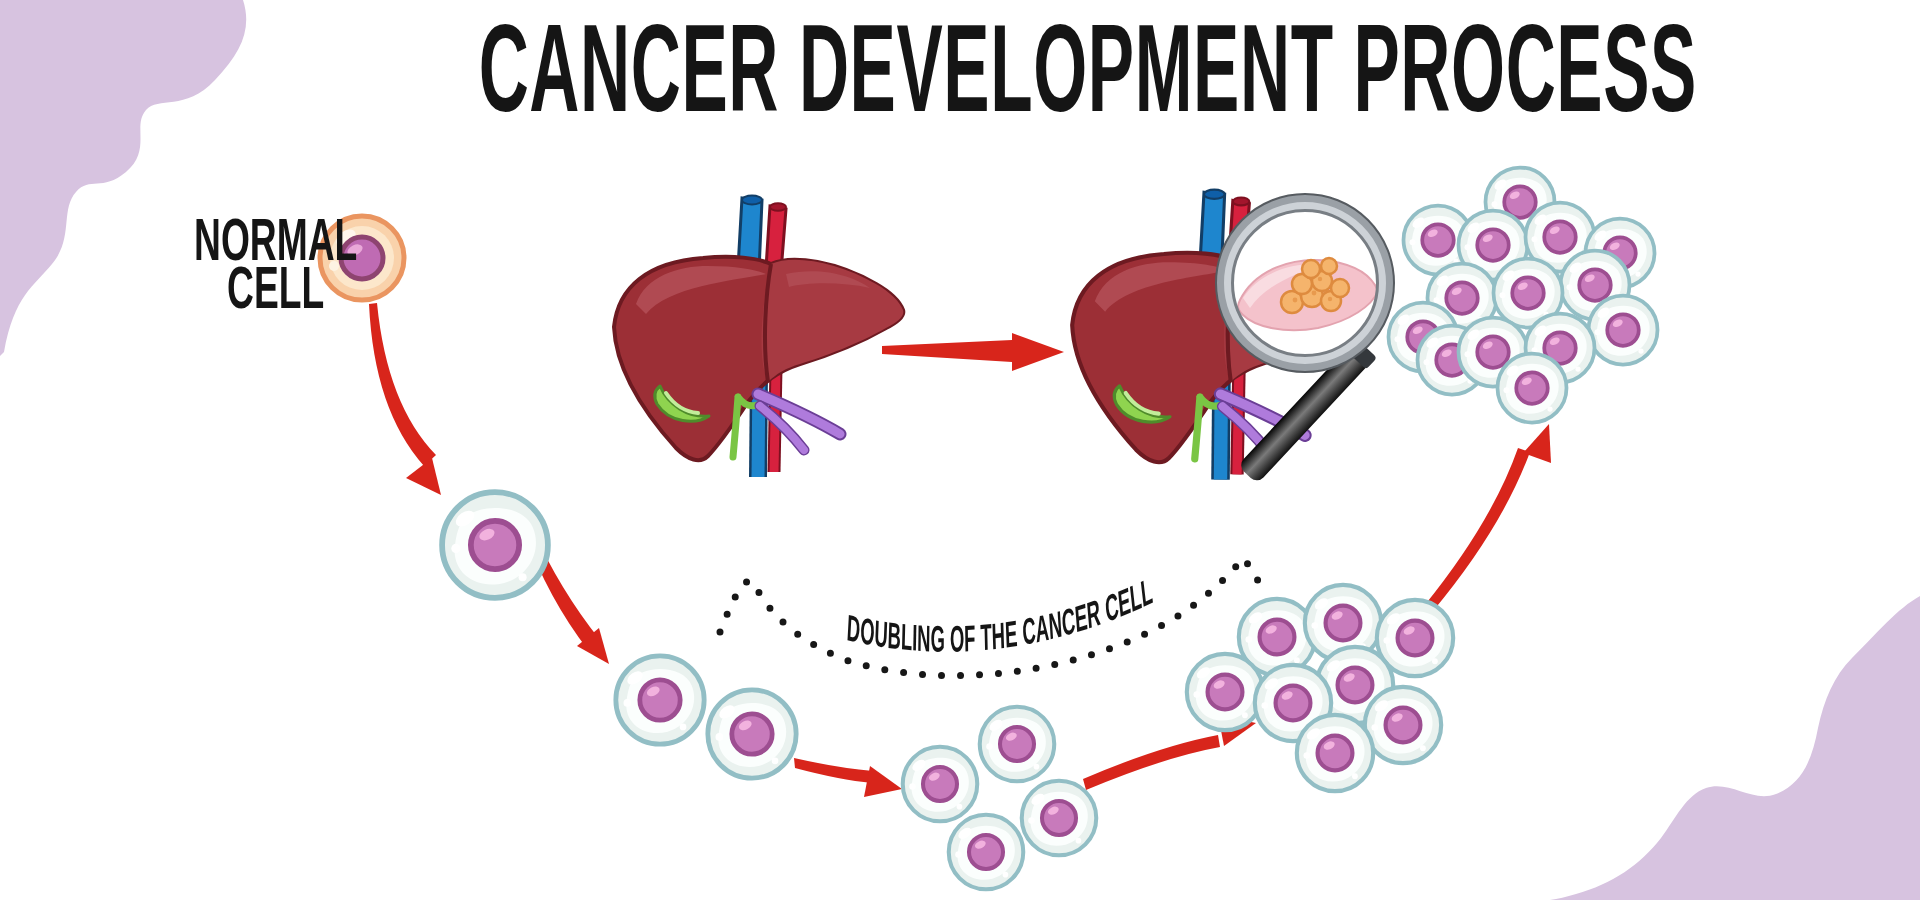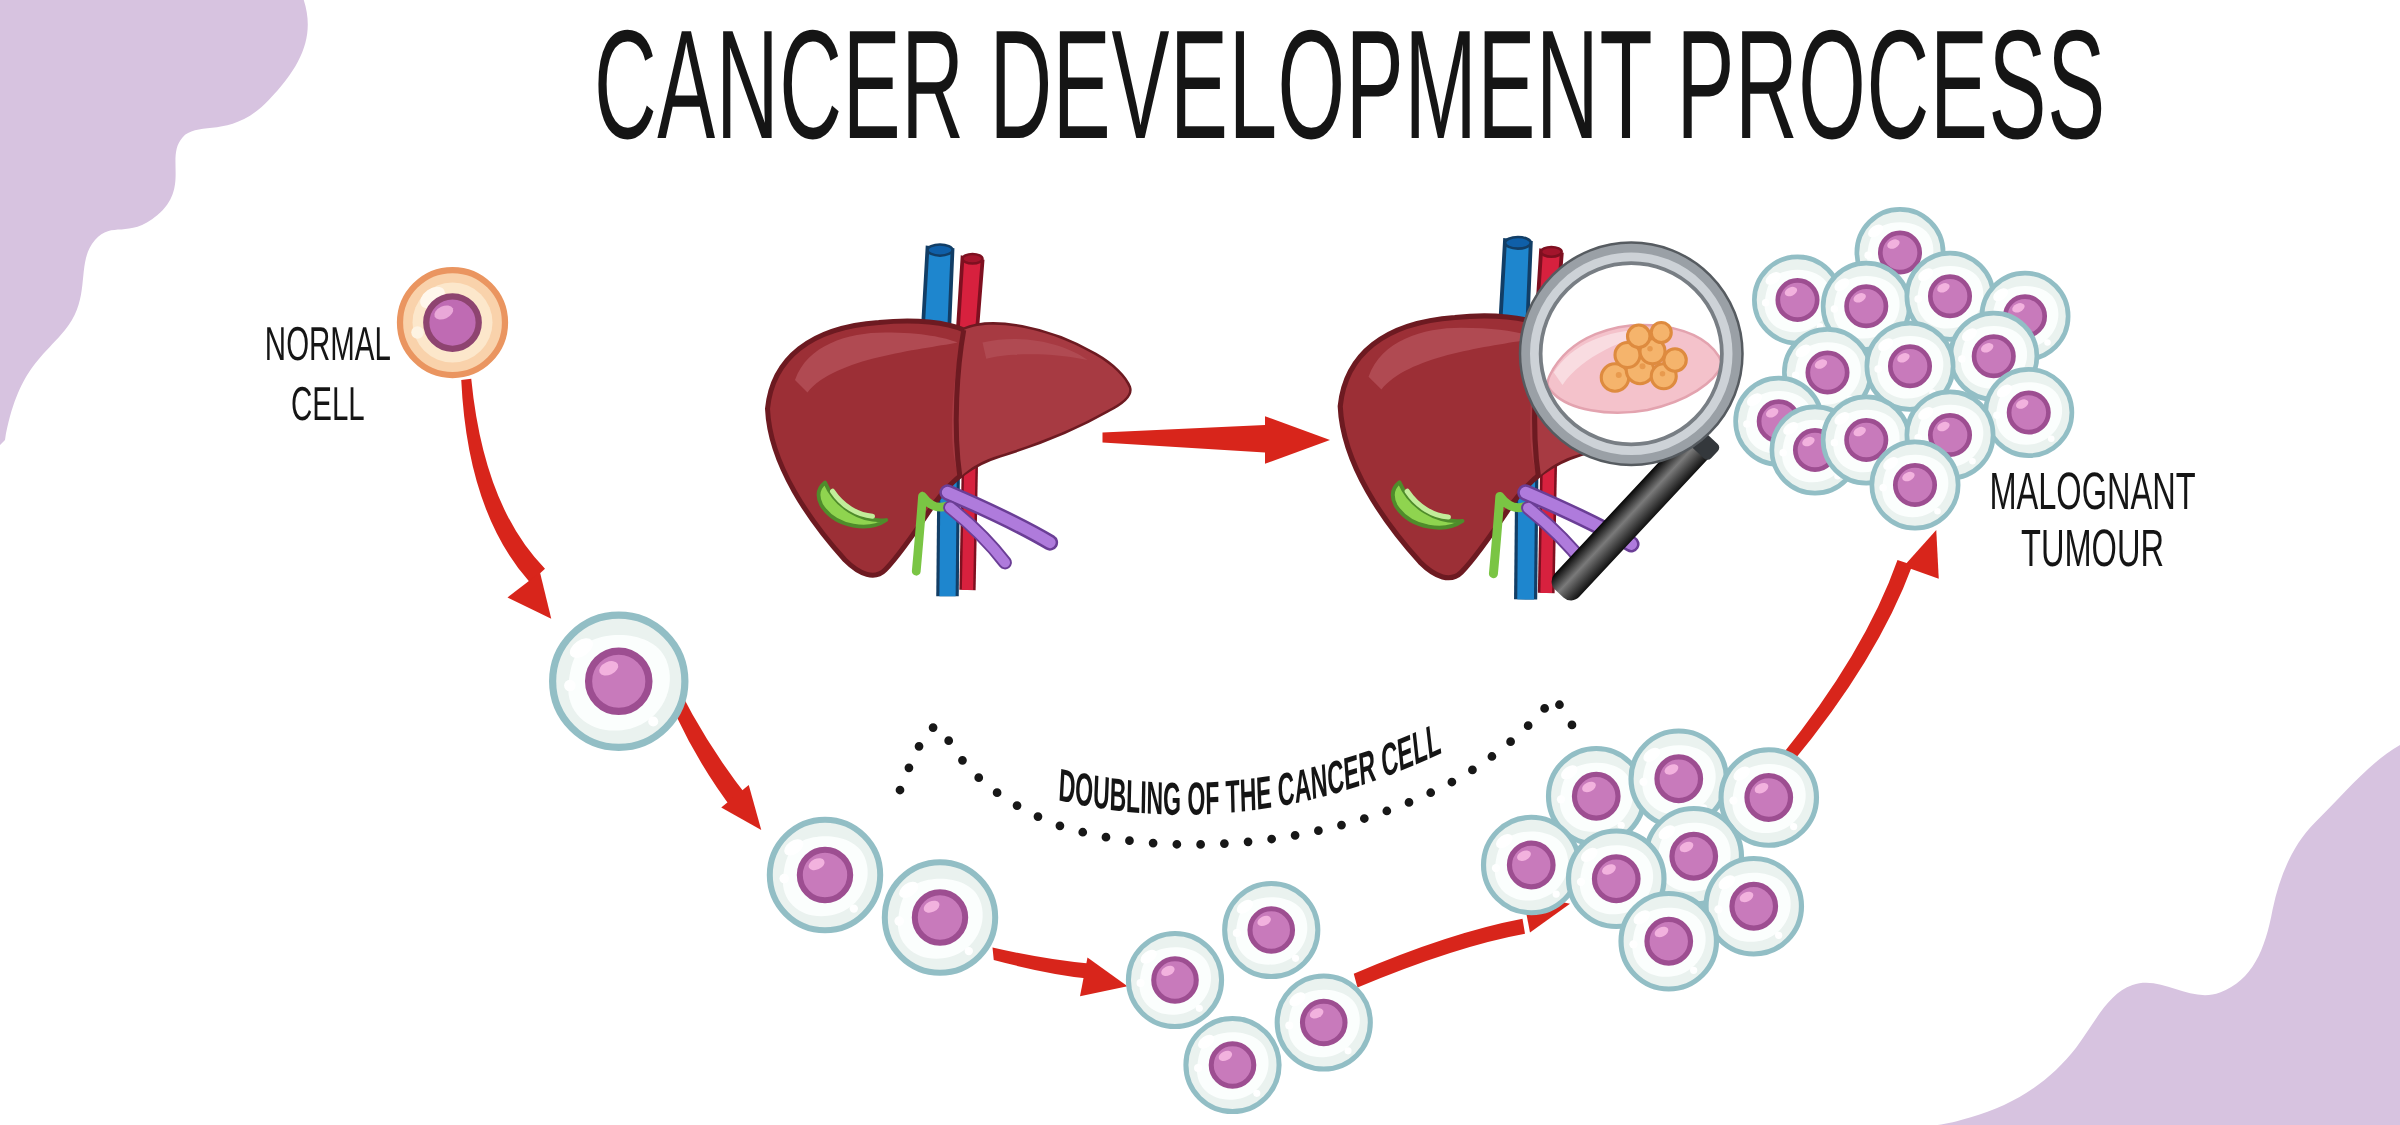--- a/index.html
+++ b/index.html
@@ -1,23 +1,23 @@
 <!DOCTYPE html>
 <html><head>
 <meta charset="utf-8">
 <style>
   html,body{margin:0;padding:0;background:#fff;}
   #stage{position:relative;width:1920px;height:900px;overflow:hidden;background:#fff;
          font-family:"Liberation Sans",sans-serif;}
   #stage svg.canvas{position:absolute;left:0;top:0;}
-  .lbl{position:absolute;color:#151515;font-weight:400;text-align:center;white-space:nowrap;}
+  .lbl{position:absolute;color:#151515;font-weight:700;text-align:center;white-space:nowrap;}
   .lbl .sq{display:inline-block;transform:scaleX(0.62);transform-origin:50% 50%;}
   #title-wrap{left:0;top:6px;width:1920px;font-size:124px;line-height:1;letter-spacing:1px;}
   #title-wrap .sq{transform:scaleX(0.56);}
-  #normal-cell-label{left:62px;top:216px;width:400px;font-size:38px;line-height:48px;margin-top:36px;}
+  #normal-cell-label{left:76px;top:216px;width:400px;font-size:60px;line-height:48px;}
   #genetic-changes-label{left:307px;top:356px;width:400px;font-size:32px;line-height:34px;}
   #cancerous-label{left:1370px;top:524px;width:400px;font-size:33px;line-height:36px;}
   #malignant-label{left:1474px;top:370px;width:400px;font-size:42px;line-height:46px;}
   .curvetext{font-weight:700;font-size:37px;fill:#151515;font-family:"Liberation Sans",sans-serif;}
 </style>
 </head>
 <body>
 
 <div id="stage">
 
@@ -217,18 +217,14 @@
   <span class="sq">CANCER DEVELOPMENT PROCESS</span>
 </div>
 
 <div class="lbl" id="normal-cell-label">
   <div class="sq"><span>NORMAL</span><br>
   <span>CELL</span></div>
 </div>
 
 
 
-<div class="lbl" id="malignant-label">
-  <div class="sq"><span>MALOGNANT</span><br>
-  <span>TUMOUR</span></div>
+
 </div>
 
-</div>
-
 </body></html>

